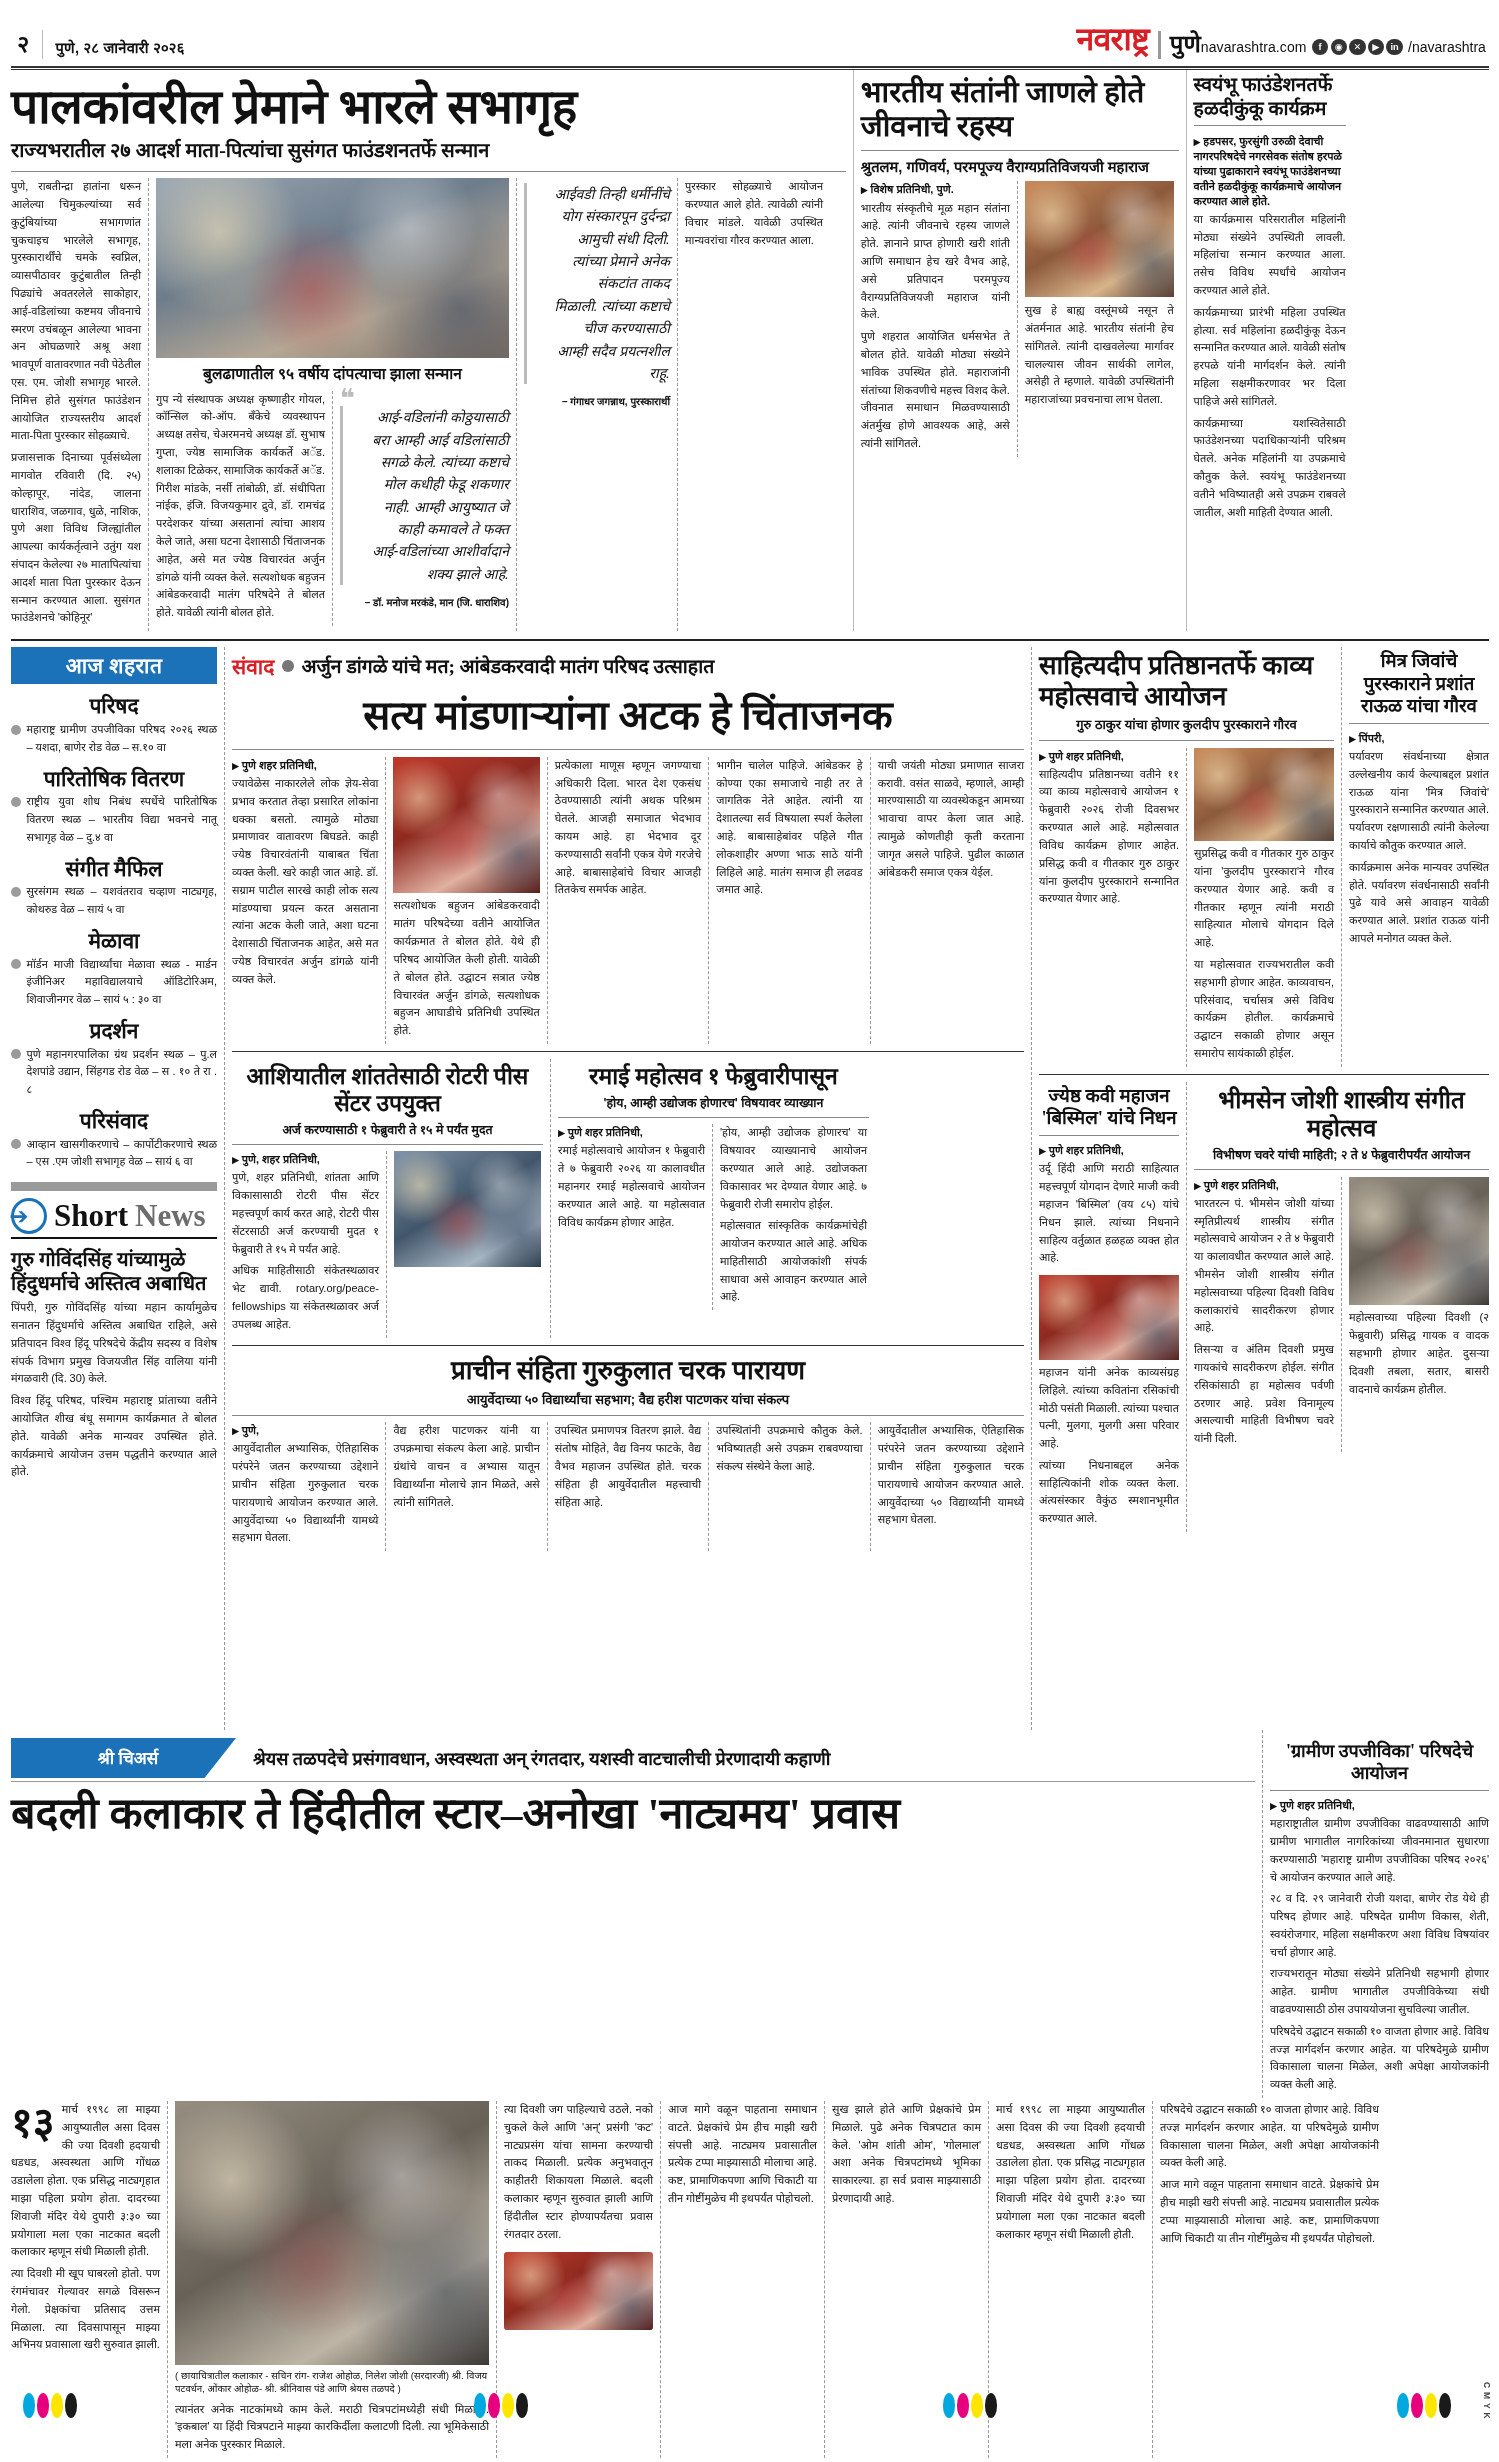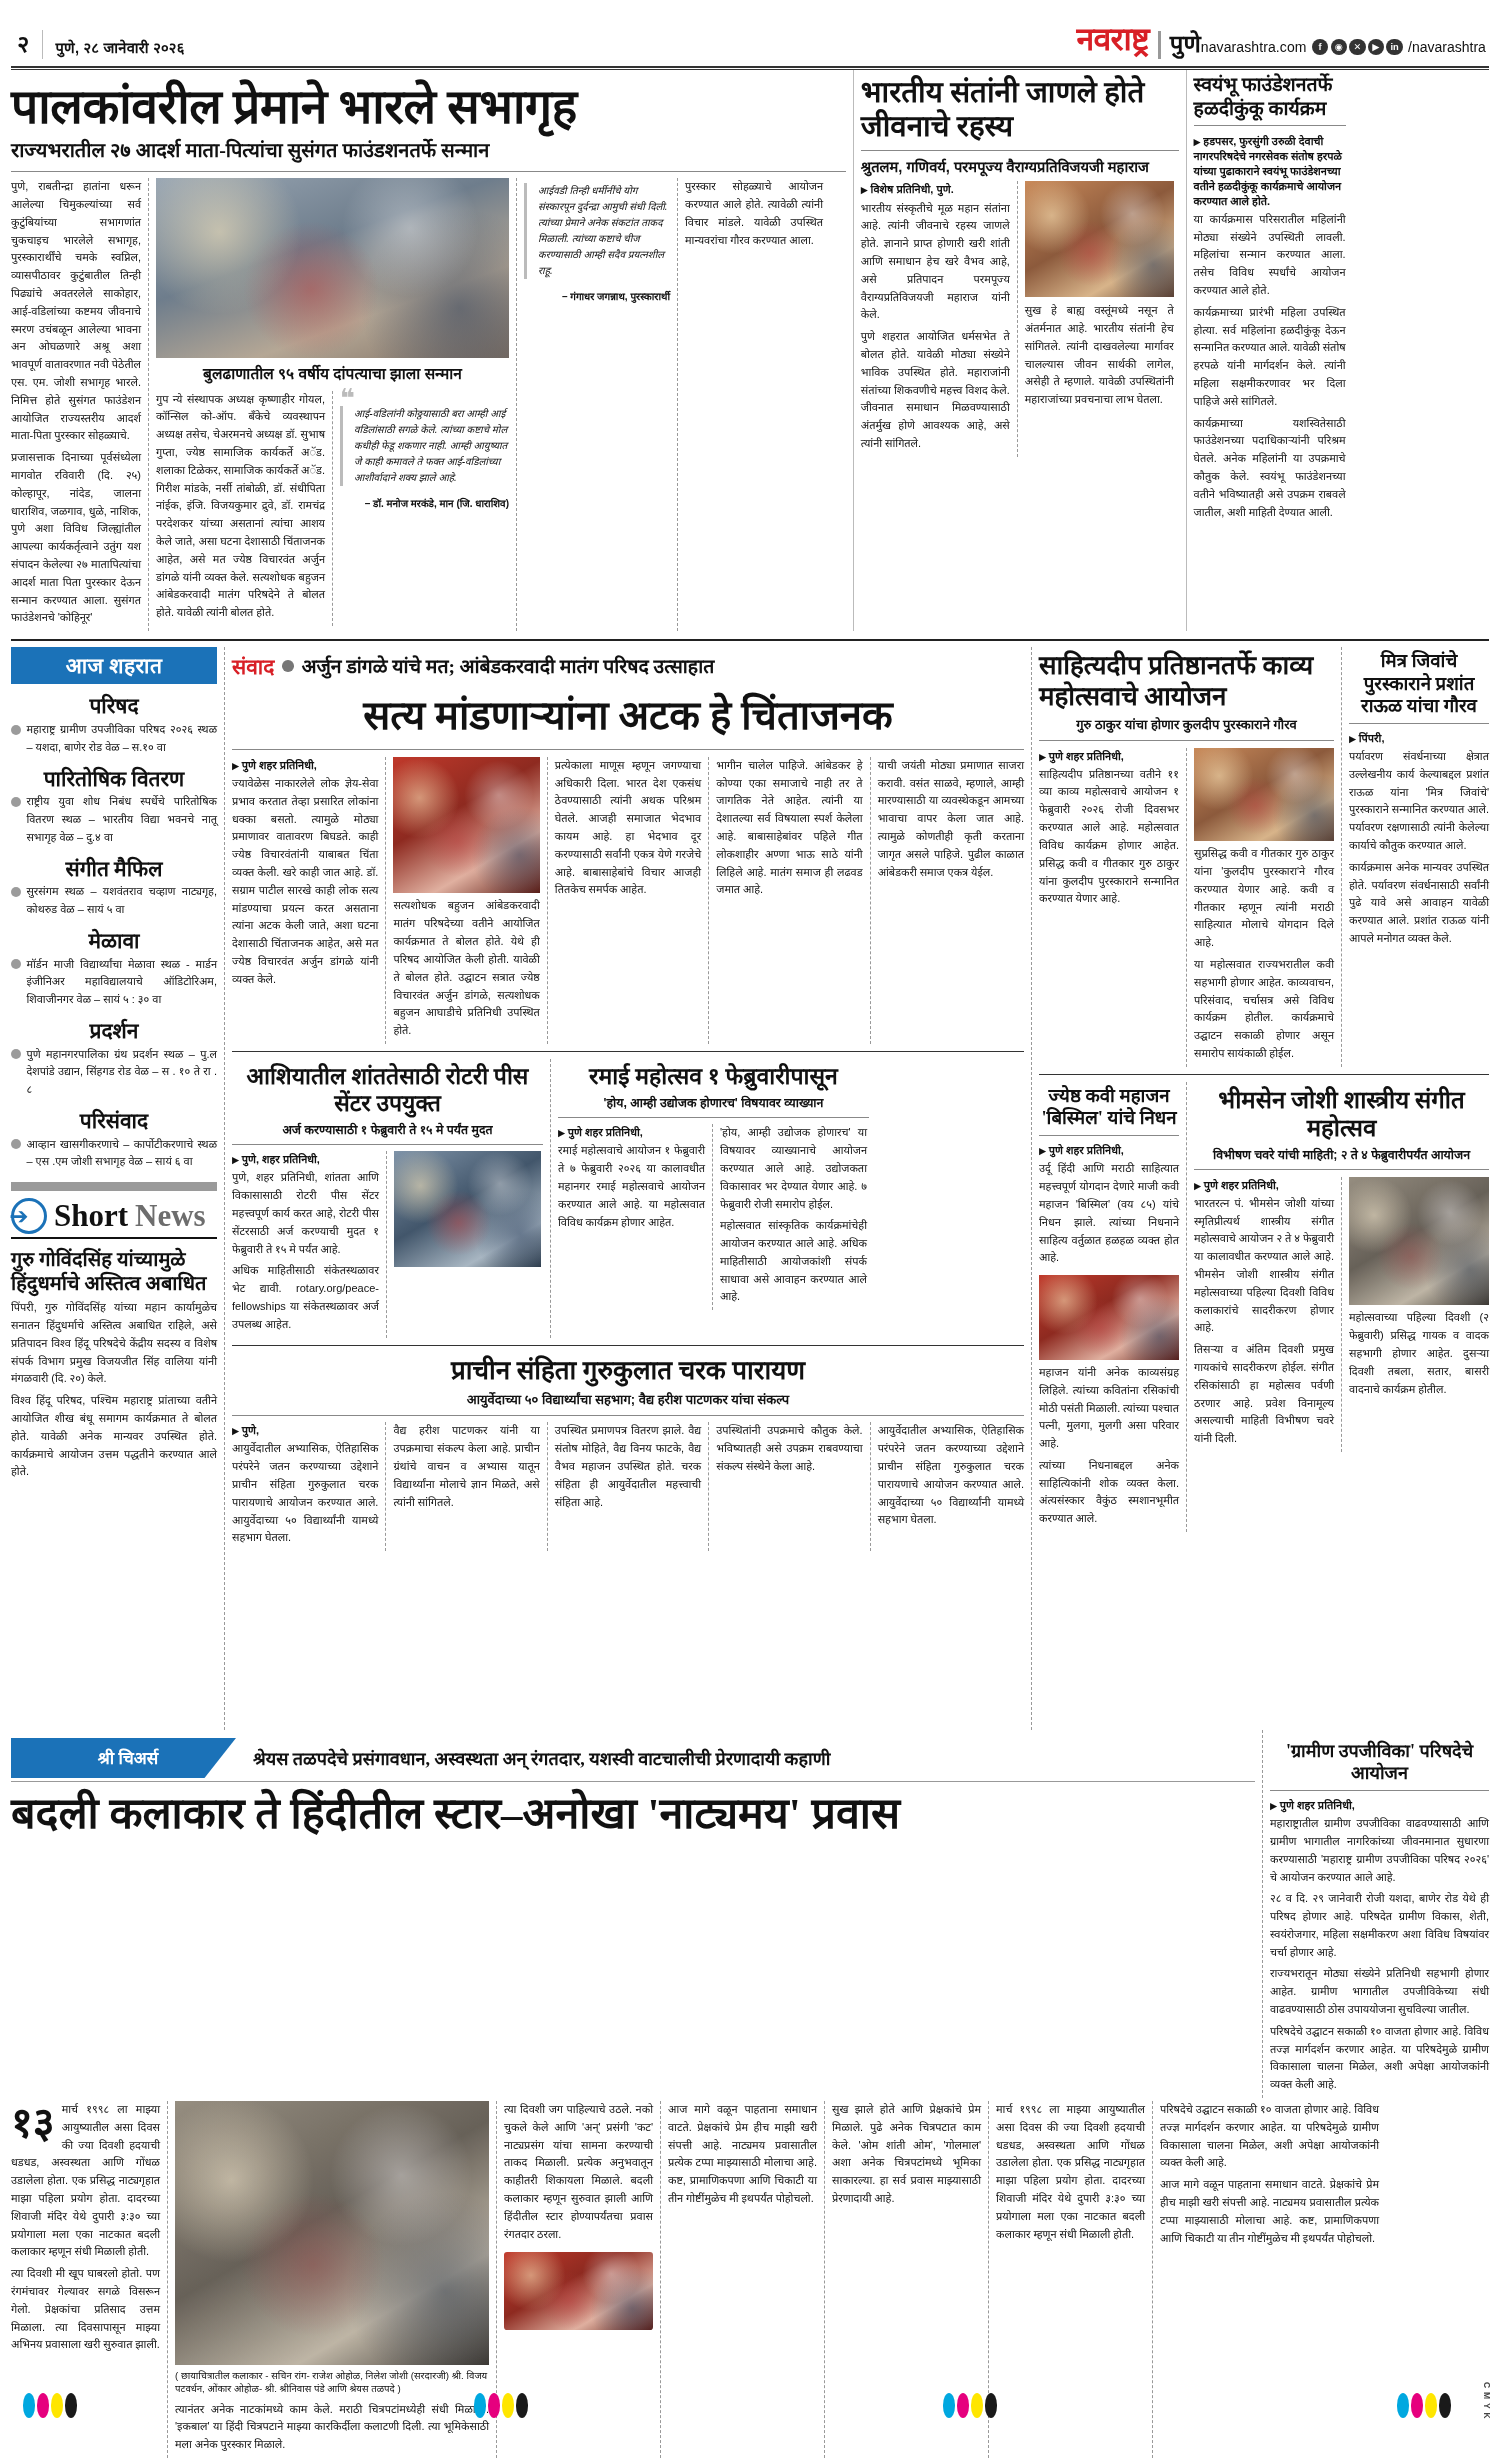--- a/index.html
+++ b/index.html
@@ -123,21 +123,21 @@
   h1.bigfeature { font-size: 43px; font-weight: 800; line-height: 1.12; font-family: "Liberation Serif", serif; margin: 4.7px 0 9.3px; }
   .dropcap { float: left; font-size: 42px; font-weight: 800; line-height: .92; margin: 3.1px 7px 0 0; font-family: "Liberation Serif", serif; }
 
   
   .regbar { position: absolute; left: 0; right: 0; bottom: 43px; height: 26px; }
   .regset { position: absolute; display: flex; gap: 1.6px; }
   .regdot { width: 12.4px; height: 25px; border-radius: 50%; }
   .cmyk-label { position: absolute; right: 7.8px; bottom: 43px; font-size: 8.5px; color: #444;
                 writing-mode: vertical-rl; letter-spacing: 0.8px; font-weight: 700; }
 
-  .q-block { border-left: 3.9px solid #bbb; padding-left: 11px; font-size: 10px; line-height: 1.6; font-style: italic; }
+  .q-block { border-left: 3.9px solid #bbb; padding-left: 25px; font-size: 14px; line-height: 1.6; font-style: italic; text-align: right; }
   .quotemark { font-size: 26px; color: #bbb; font-weight: 800; line-height: .6; }
   .attrib { font-size: 10px; font-weight: 700; text-align: right; margin-top: 10px; }
   .col { display: flex; flex-direction: column; }
   .boxrule { border-top: 0.8px solid #333; margin: 7px 0; }
   .hrule-thick { border-top: 2.3px solid #222; margin: 7.8px 0 6.2px; }
 </style>
 </head>
 <body>
 
 <div class="page">
@@ -292,21 +292,21 @@
       </div>
 
       <div class="sn-bar"></div>
       <div class="sn-head">
         <span class="sn-logo"></span>
         <span class="sn-short">Short</span>
         <span class="sn-news">News</span>
       </div>
       <div class="sn-rule"></div>
       <h3 class="deck-xs" style="font-size:20px;">गुरु गोविंदसिंह यांच्यामुळे हिंदुधर्माचे अस्तित्व अबाधित</h3>
-      <p class="body">पिंपरी, गुरु गोविंदसिंह यांच्या महान कार्यामुळेच सनातन हिंदुधर्माचे अस्तित्व अबाधित राहिले, असे प्रतिपादन विश्व हिंदू परिषदेचे केंद्रीय सदस्य व विशेष संपर्क विभाग प्रमुख विजयजीत सिंह वालिया यांनी मंगळवारी (दि. २०) केले.</p>
+      <p class="body">पिंपरी, गुरु गोविंदसिंह यांच्या महान कार्यामुळेच सनातन हिंदुधर्माचे अस्तित्व अबाधित राहिले, असे प्रतिपादन विश्व हिंदू परिषदेचे केंद्रीय सदस्य व विशेष संपर्क विभाग प्रमुख विजयजीत सिंह वालिया यांनी मंगळवारी (दि. 30) केले.</p>
       <p class="body">विश्व हिंदू परिषद, पश्चिम महाराष्ट्र प्रांताच्या वतीने आयोजित शीख बंधू समागम कार्यक्रमात ते बोलत होते. यावेळी अनेक मान्यवर उपस्थित होते. कार्यक्रमाचे आयोजन उत्तम पद्धतीने करण्यात आले होते.</p>
     </div>
 
     <div class="vrule"></div>
 
     <div class="col" style="width:792px;">
       <div class="samvad-row">
         <span class="samvad-tag">संवाद</span>
         <span class="samvad-dot"></span>
         <span class="samvad-txt">अर्जुन डांगळे यांचे मत; आंबेडकरवादी मातंग परिषद उत्साहात</span>

